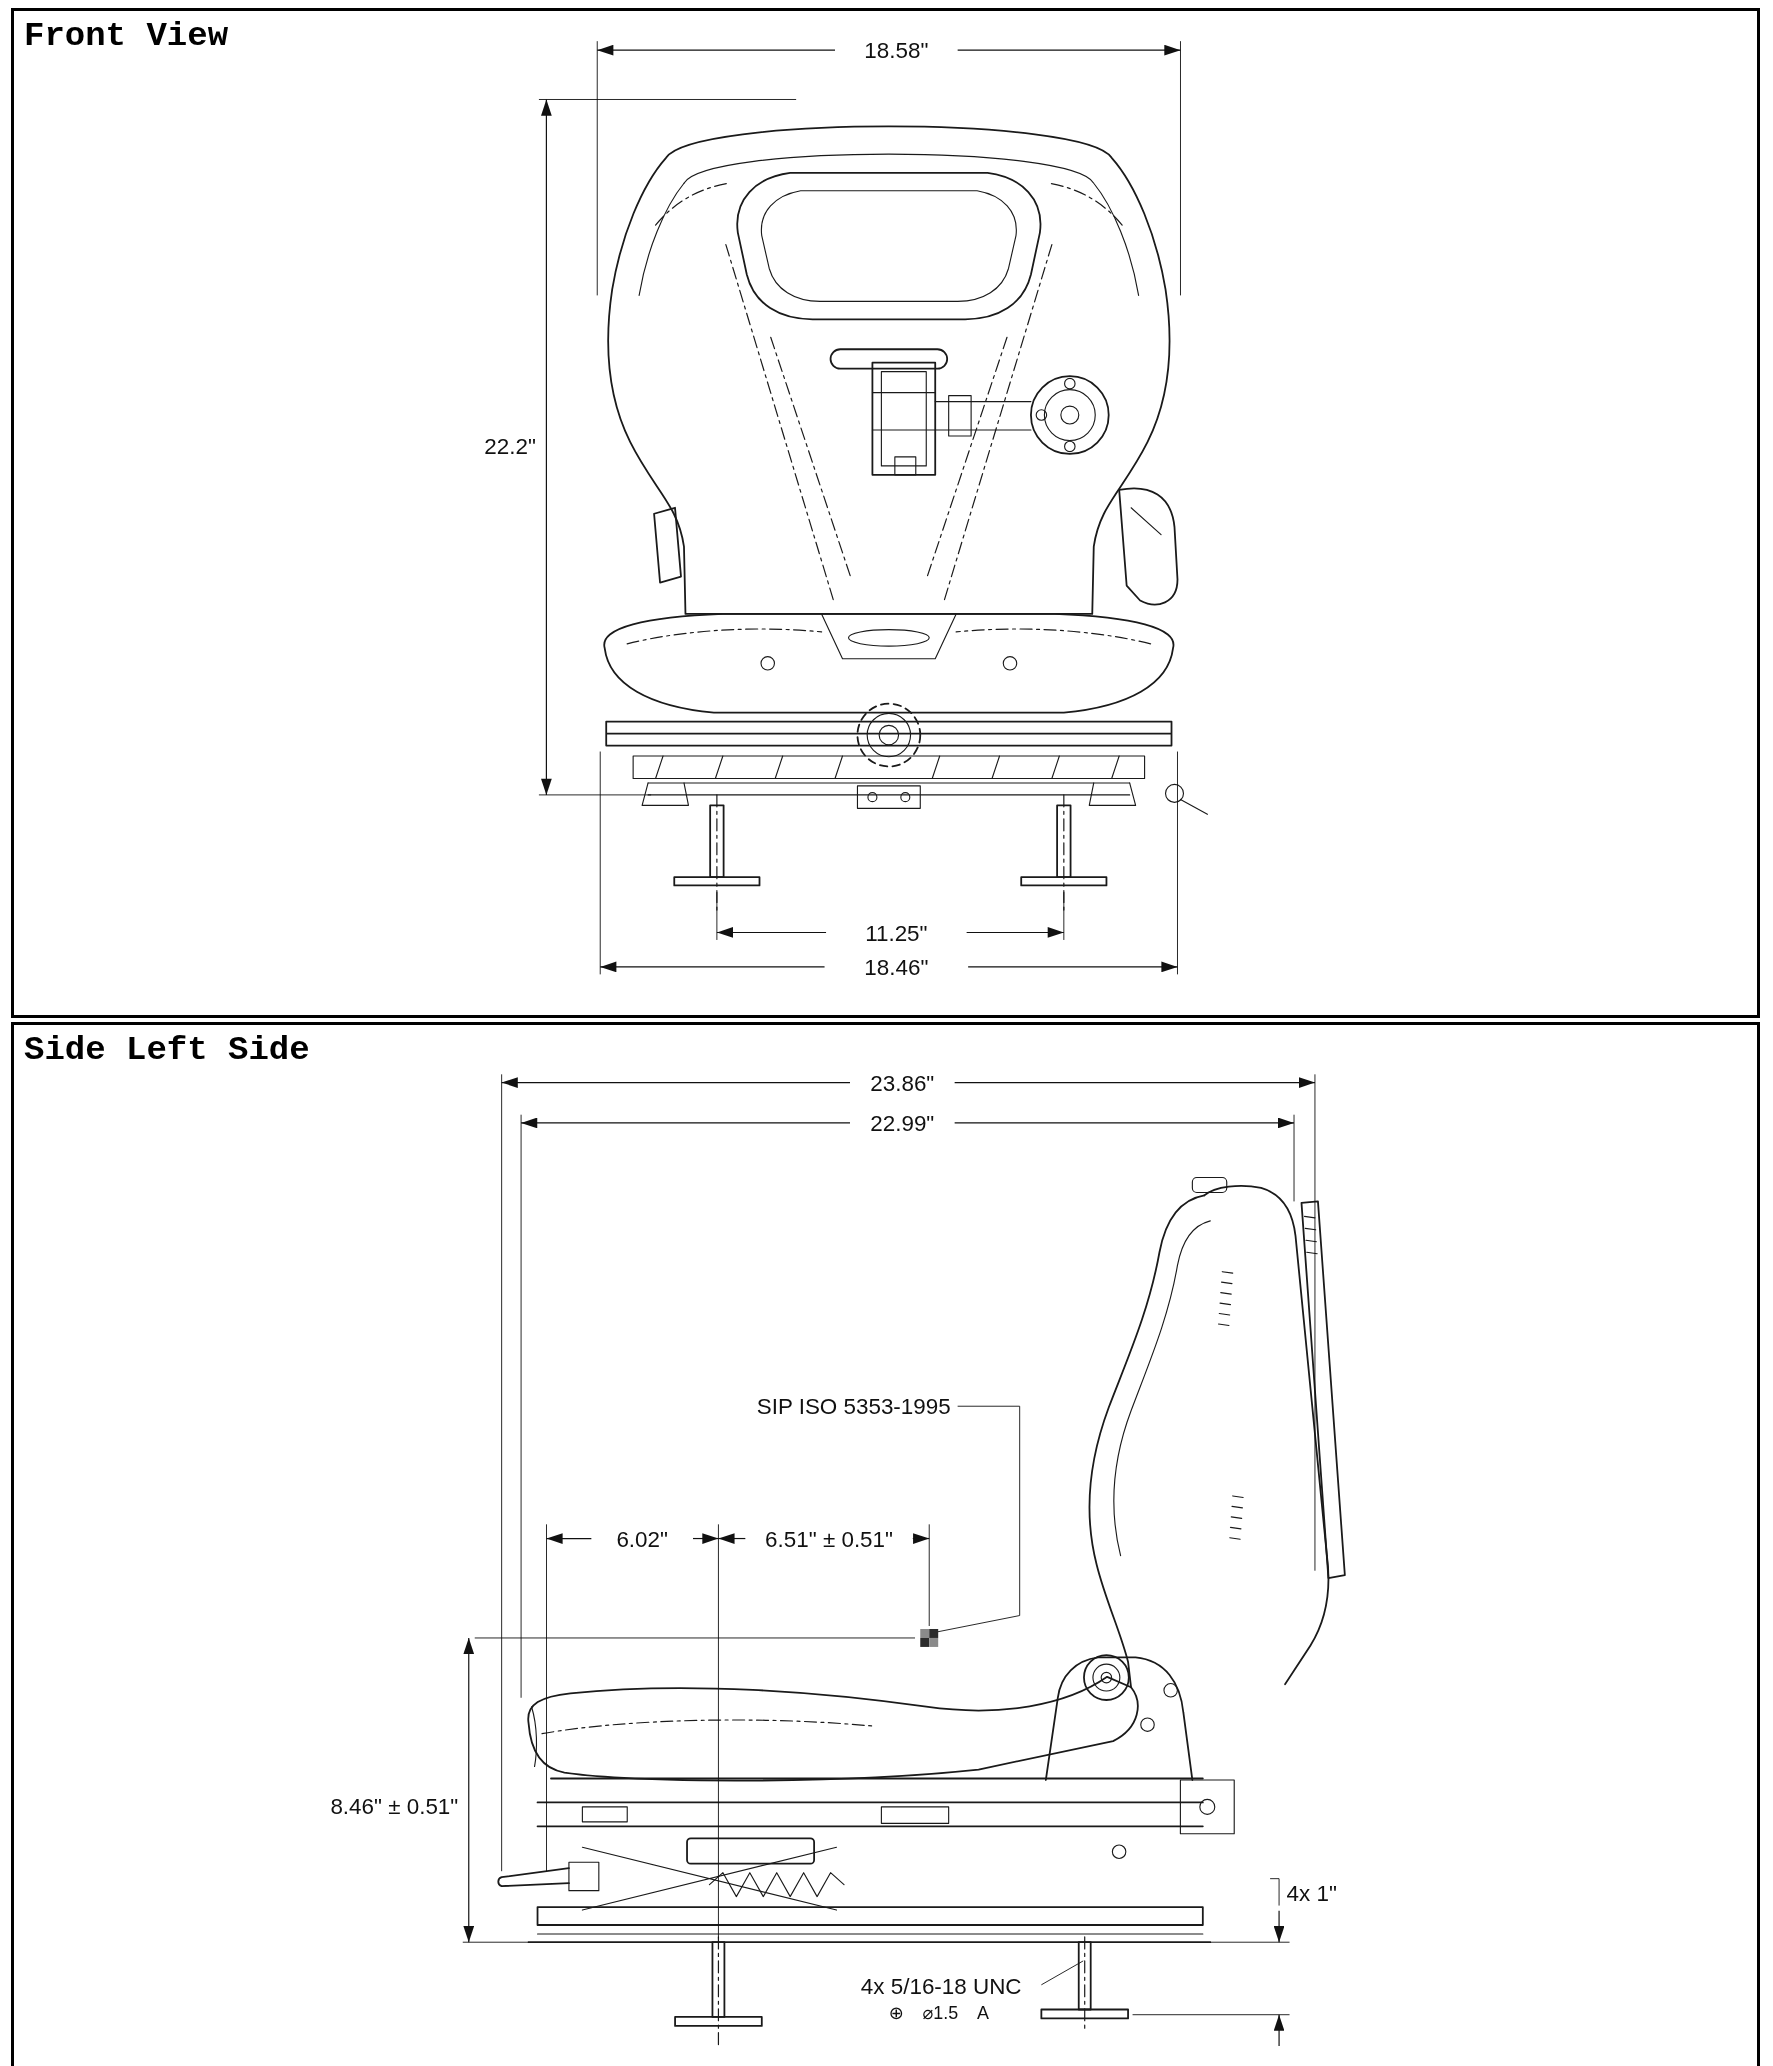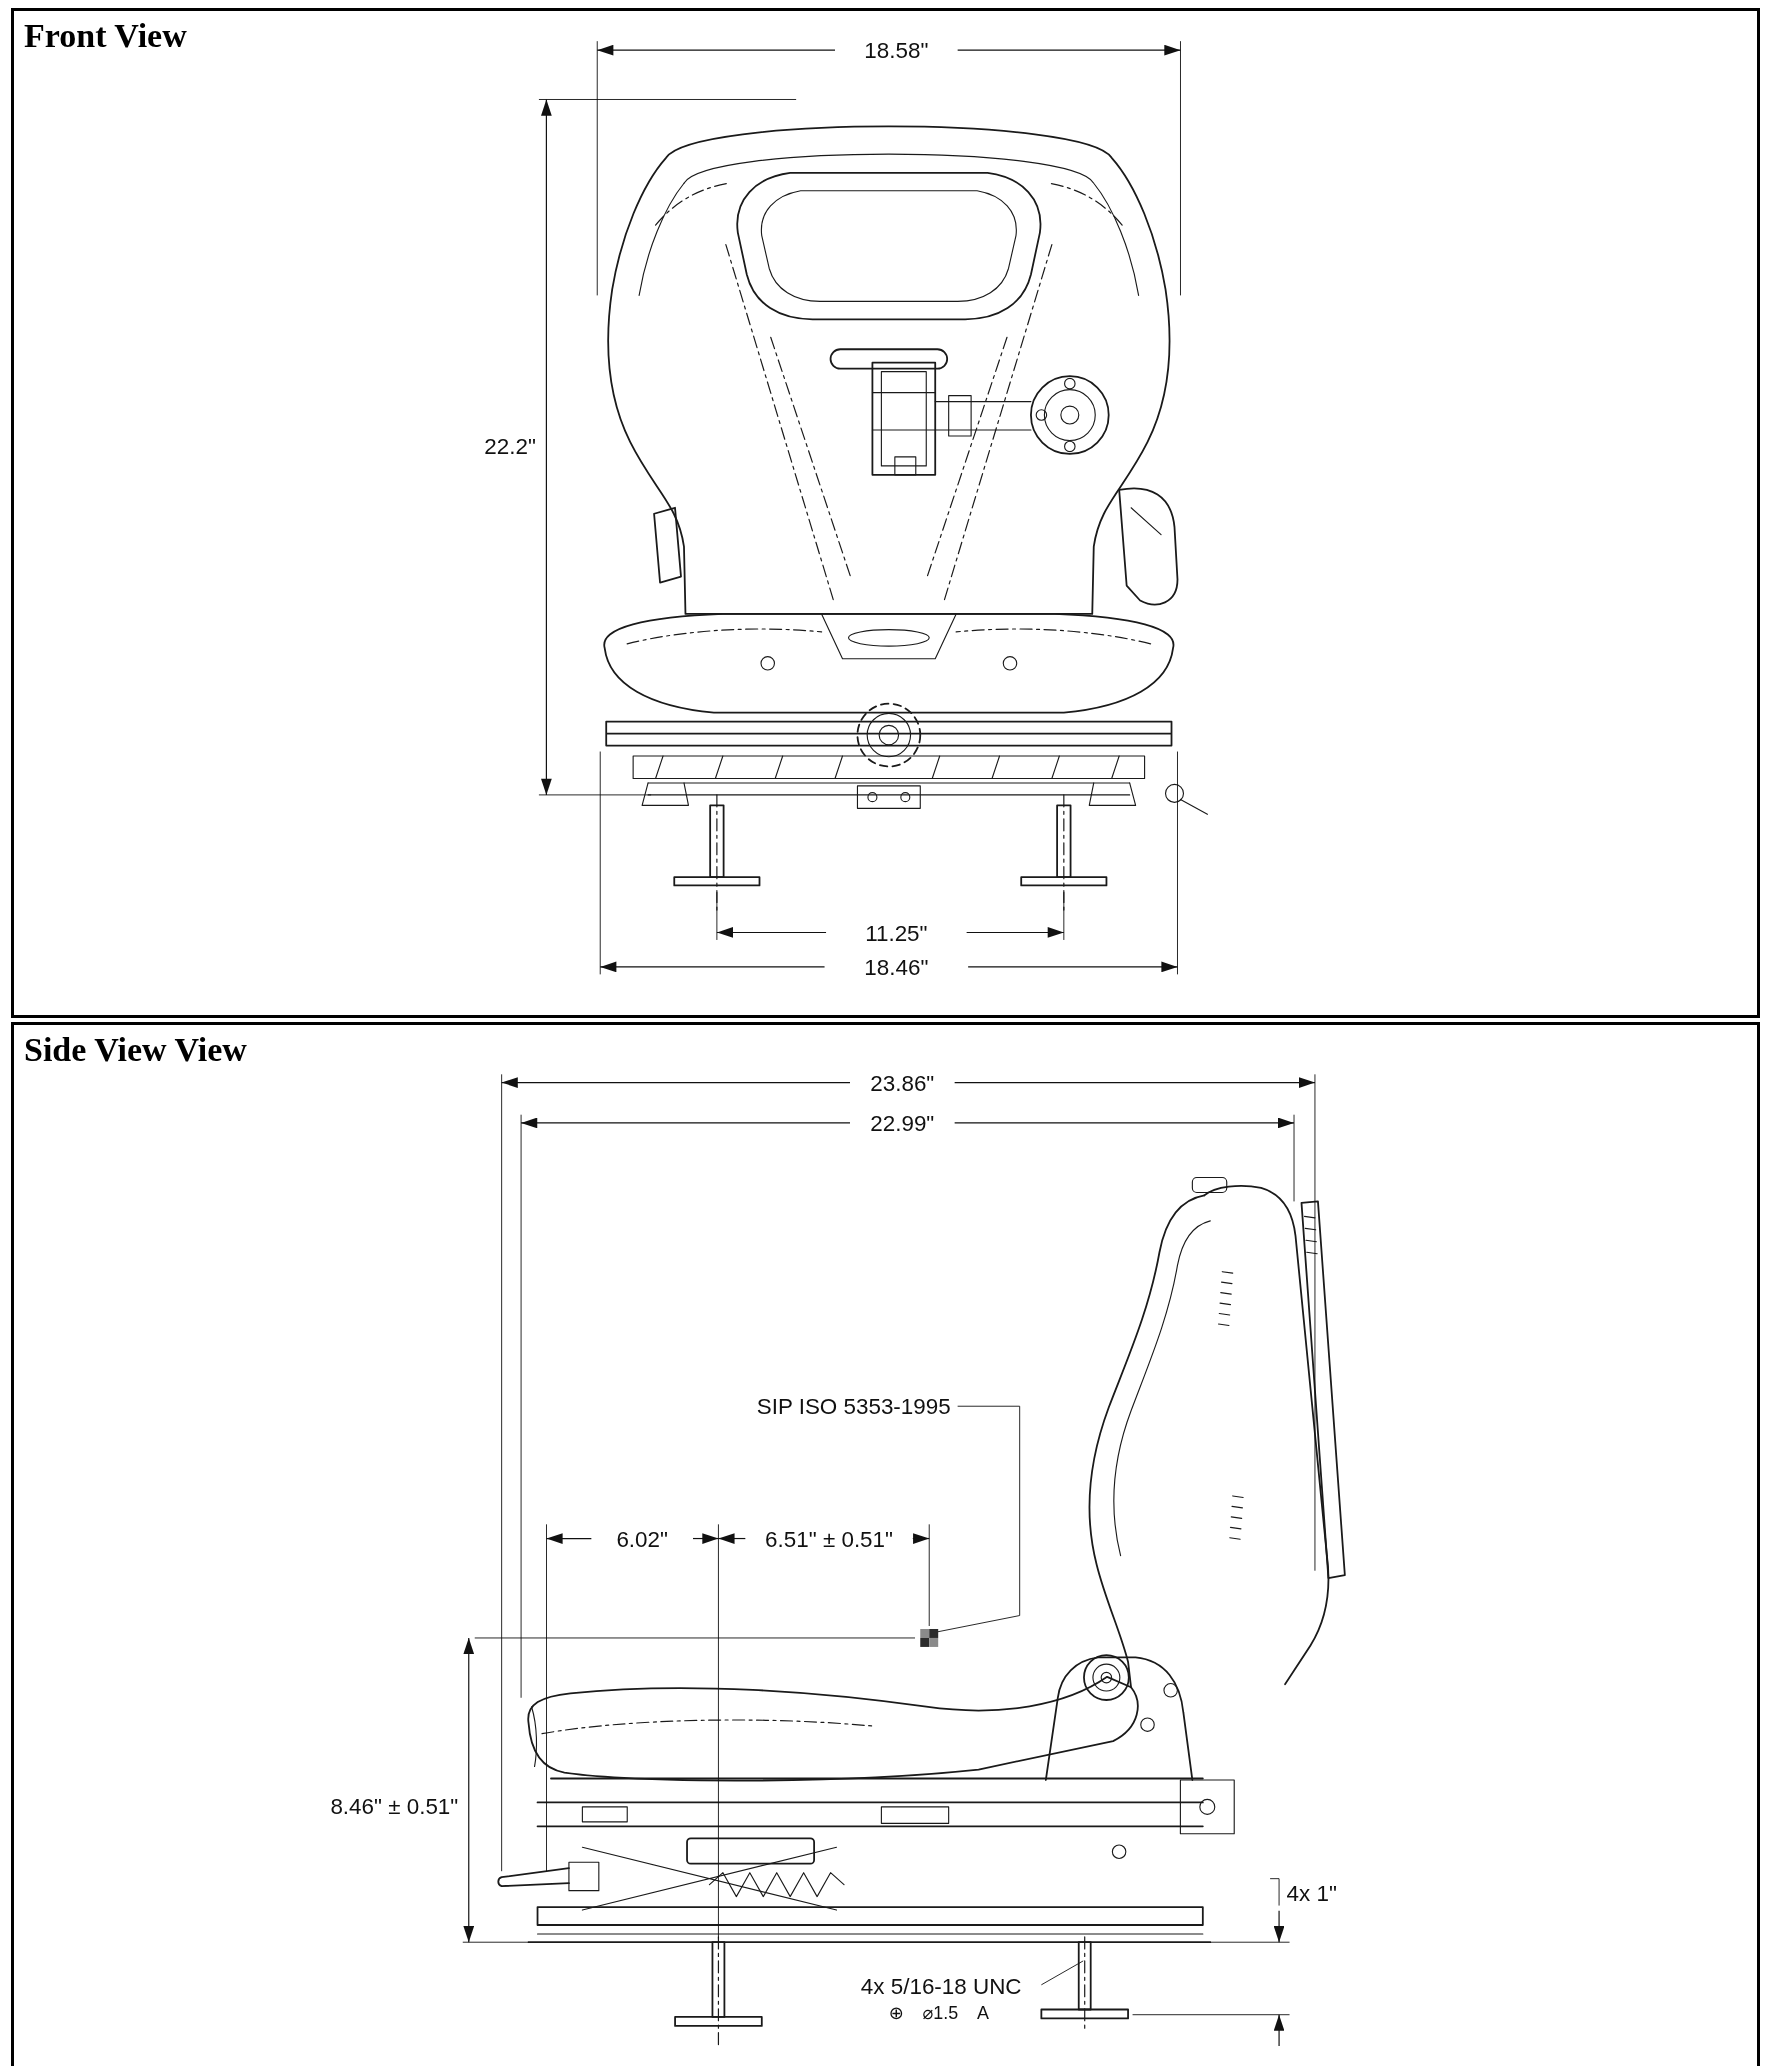--- a/index.html
+++ b/index.html
@@ -2,21 +2,21 @@
 <html style="font-size:12px"><head>
 <meta charset="utf-8">
 <style>
   html,body{margin:0;padding:0;background:#ffffff;}
   body{width:1773px;height:2066px;position:relative;overflow:hidden;
        font-family:"Liberation Sans",sans-serif;color:#111;}
   .panel{position:absolute;left:10.5px;width:1743px;border:3.7px solid #000;background:#fff;box-sizing:content-box;}
   #panel-front{top:7.5px;height:1004px;}
   #panel-side{top:1022px;height:1062px;}
   .panel-title{position:absolute;left:10.5px;top:6px;
-       font-family:Liberation Serif, serif;font-weight:bold;font-size:34px;color:#000;}
+       font-family:Liberation Mono, monospace;font-weight:bold;font-size:34px;color:#000;}
   svg{position:absolute;left:0;top:0;}
   .draw path,.draw line,.draw polyline,.draw rect,.draw circle,.draw ellipse
       {stroke:#1a1a1a;stroke-width:2.4;fill:none;stroke-linecap:round;stroke-linejoin:round;}
   .draw .fine{stroke-width:1.5;}
   .draw .dashdot{stroke-width:1.6;stroke-dasharray:16 6 4 6;}
   .dim line,.dim polyline,.dim path{stroke:#111;stroke-width:1.6;fill:none;}
   .dim .ext{stroke-width:1.2;}
   .dimtext{font-family:"Liberation Sans",sans-serif;font-size:30px;fill:#111;stroke:none;}
   .fcftext{font-family:"Liberation Sans",sans-serif;font-size:24px;fill:#111;stroke:none;}
   .brandtext{font-family:"Liberation Sans",sans-serif;font-size:22px;font-weight:bold;
@@ -130,21 +130,21 @@
       <line class="ext" x1="784" y1="990" x2="784" y2="1288"></line>
       <line class="ext" x1="1556" y1="990" x2="1556" y2="1288"></line>
       <line x1="784" y1="1278" x2="1084" y2="1278" marker-start="url(#arrF)"></line>
       <line x1="1276" y1="1278" x2="1556" y2="1278" marker-end="url(#arrF)"></line>
       <text class="dimtext" x="1180" y="1289" text-anchor="middle">18.46"</text>
     </g>
   </svg>
 </div>
 
 <div class="panel" id="panel-side">
-  <div class="panel-title">Side View View</div>
+  <div class="panel-title">Side Left Side</div>
 
   <svg width="1743" height="1054" viewBox="0 0 2331 1410">
     <defs>
       <marker id="arrS" viewBox="0 0 12 8" refX="12" refY="4" markerWidth="14" markerHeight="9" orient="auto-start-reverse">
         <path d="M0,0 L12,4 L0,8 Z" fill="#111"></path>
       </marker>
     </defs>
 
     <g class="draw">
 

